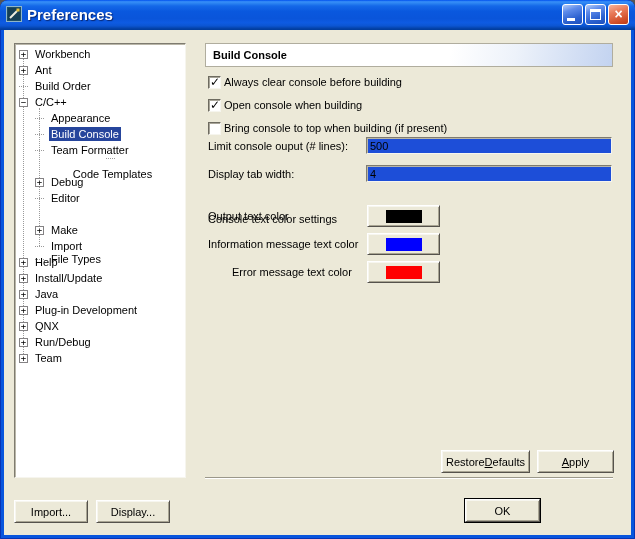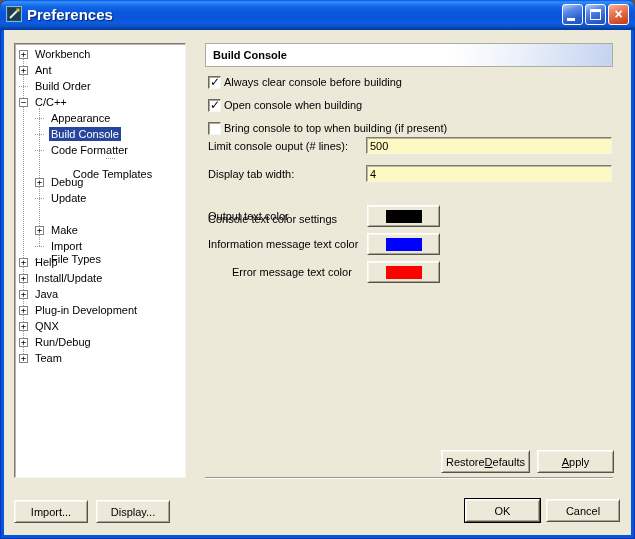--- a/index.html
+++ b/index.html
@@ -108,21 +108,21 @@
     position:absolute; left:1px; top:-1px;
     font-size:12px; font-weight:bold; line-height:13px; color:#000;
   }
   .check-label { margin-left:3px; white-space:nowrap; }
 
   
   .text-field {
     position:absolute; left:362px; width:246px; height:17px;
     border:1px solid; border-color:#7E7B70 #F6F5EE #F6F5EE #7E7B70;
     box-shadow: inset 1px 1px 0 #B9B6A8;
-    background:#fef9c3; font:11px "Liberation Sans", sans-serif;
+    background:#1d4ed8; font:11px "Liberation Sans", sans-serif;
     padding:1px 3px; outline:none;
   }
 
   
   .btn {
     position:absolute;
     background:#ECE9D8;
     border:1px solid; border-color:#FFFFFF #55524C #55524C #FFFFFF;
     box-shadow: inset 1px 1px 0 #F7F6EF, inset -1px -1px 0 #A9A593;
     font:11px "Liberation Sans", sans-serif; color:#000;
@@ -189,33 +189,33 @@
         <div class="tree-row lvl1" style="top: 66px;">
           <span class="dash"></span>
           <span class="tree-label">Appearance</span>
         </div>
         <div class="tree-row lvl1" style="top: 82px;">
           <span class="dash"></span>
           <span class="tree-label selected">Build Console</span>
         </div>
         <div class="tree-row lvl1" style="top: 98px;">
           <span class="dash"></span>
-          <span class="tree-label">Code Formatter</span>
+          <span class="tree-label">Team Formatter</span>
         </div>
         <div class="tree-row lvl1" style="top: 114px; flex-direction: column;">
           <span class="dash"></span>
           <span class="tree-label">Code Templates</span>
         </div>
         <div class="tree-row lvl1" style="top: 130px;">
           <span class="expander">+</span>
           <span class="tree-label">Debug</span>
         </div>
         <div class="tree-row lvl1" style="top: 146px;">
           <span class="dash"></span>
-          <span class="tree-label">Update</span>
+          <span class="tree-label">Editor</span>
         </div>
         <div class="tree-row lvl1" style="top: 162px; margin-top: 45px;">
           <span class="dash"></span>
           <span class="tree-label">File Types</span>
         </div>
         <div class="tree-row lvl1" style="top: 178px;">
           <span class="expander">+</span>
           <span class="tree-label">Make</span>
         </div>
         <div class="tree-row lvl1" style="top: 194px;">
@@ -307,15 +307,14 @@
       <span></span>
         <u>A</u>
         <span>pply</span>
     </button>
 
     <div class="separator"></div>
 
     <button class="btn" style="left:10px; top:470px; width:74px; height:23px;">Import...</button>
     <button class="btn" style="left:92px; top:470px; width:74px; height:23px;">Display...</button>
     <button class="btn default" style="left:461px; top:469px; width:75px; height:23px;">OK</button>
-    <button class="btn" style="left:542px; top:469px; width:74px; height:23px;">Cancel</button>
   </div>
 </div>
 
 </body></html>

